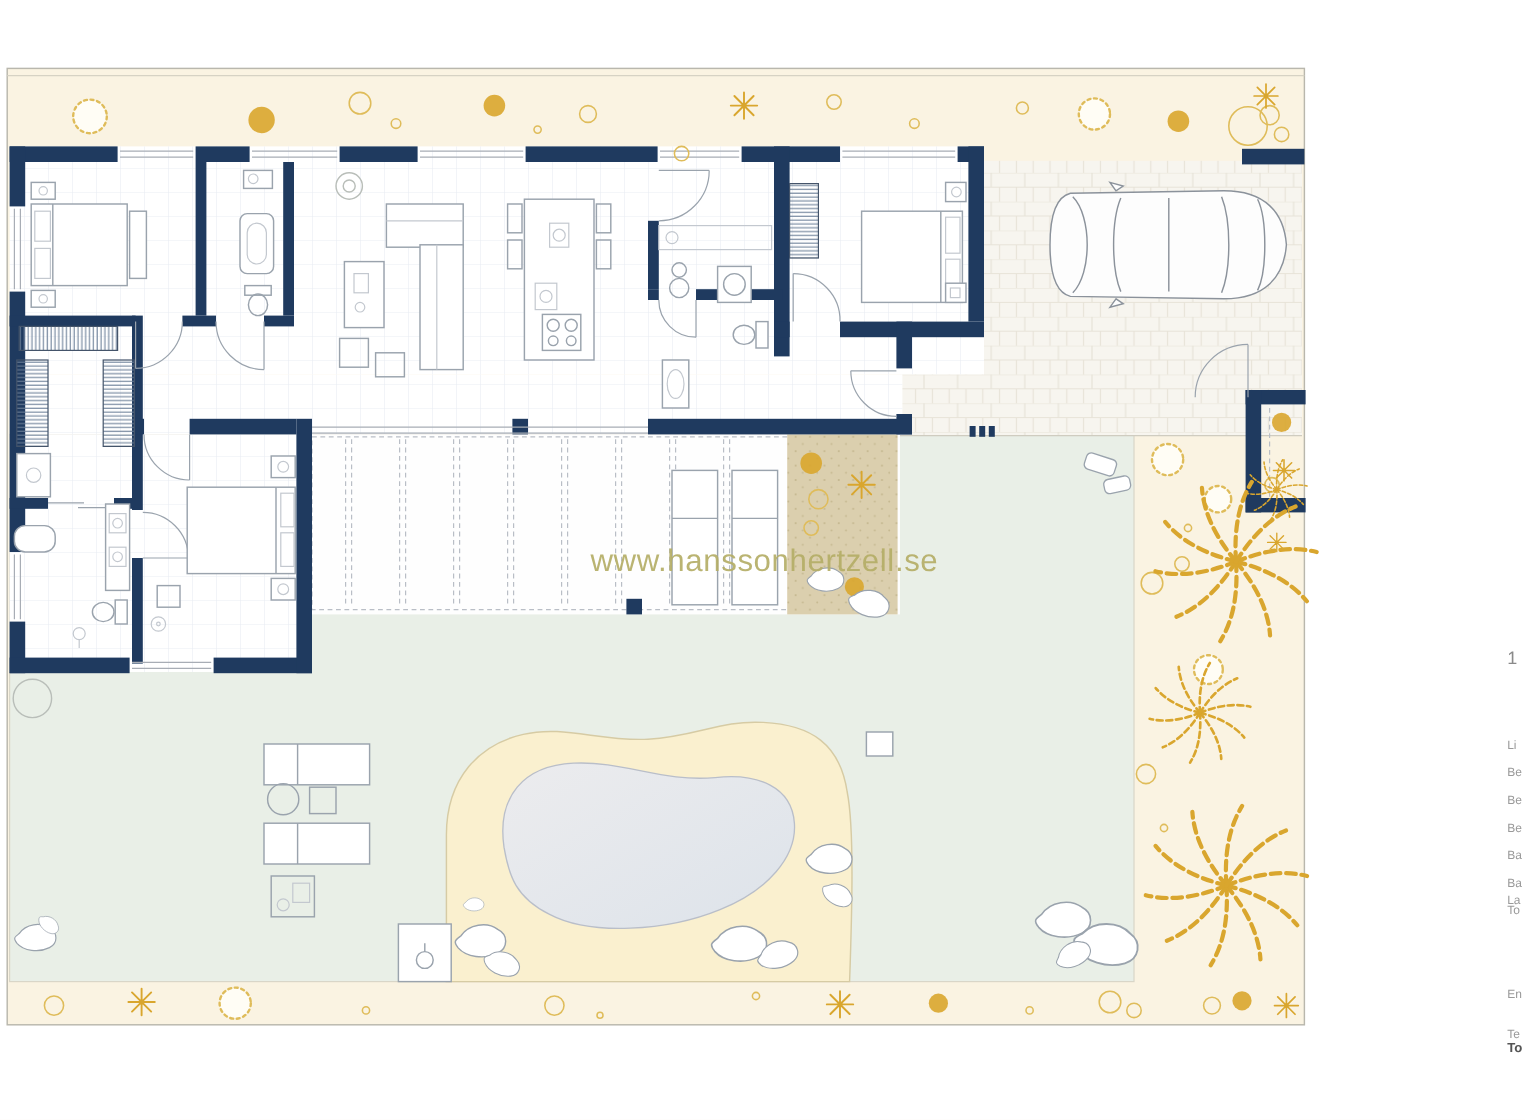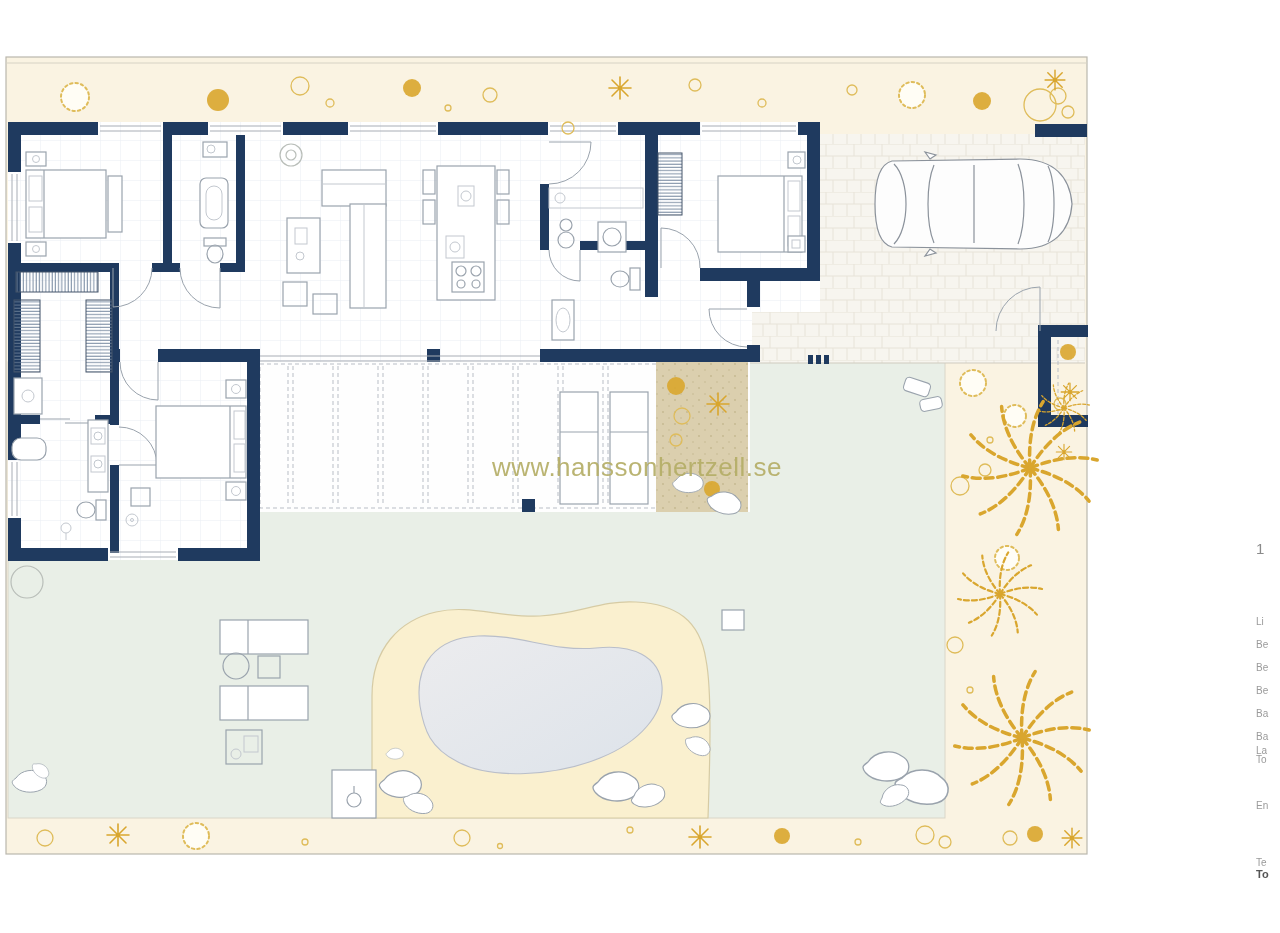--- a/index.html
+++ b/index.html
@@ -462,18 +462,18 @@
 <div class="legend">
   <div class="top1" style="top:540px">1</div>
   <div class="li" style="top:616px">Li</div>
   <div class="li" style="top:639px">Be</div>
   <div class="li" style="top:662px">Be</div>
   <div class="li" style="top:685px">Be</div>
   <div class="li" style="top:708px">Ba</div>
   <div class="li" style="top:731px">Ba</div>
   <div class="li" style="top:754px">To</div>
   <div class="li" style="top:745px">La</div>
-  <div class="li" style="top:800px">En</div>
+  <div class="li" style="top:824px">En</div>
   <div class="li" style="top:857px">Te</div>
   <div class="tot" style="top:868px">To</div>
 </div>
 
 </div>
 
 </body></html>

